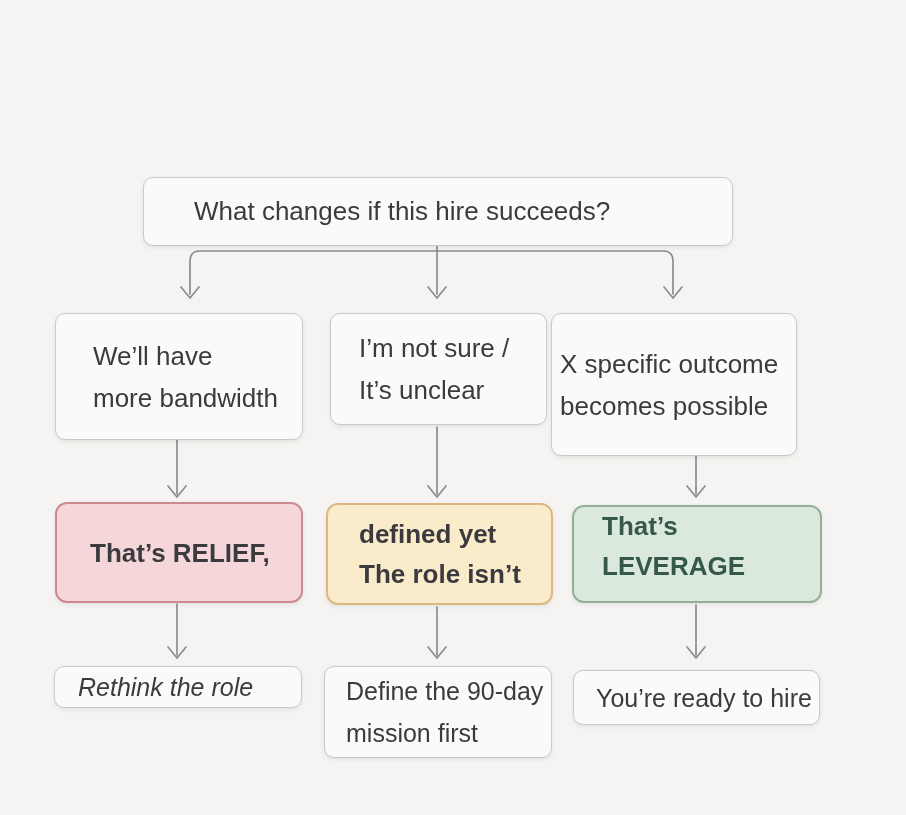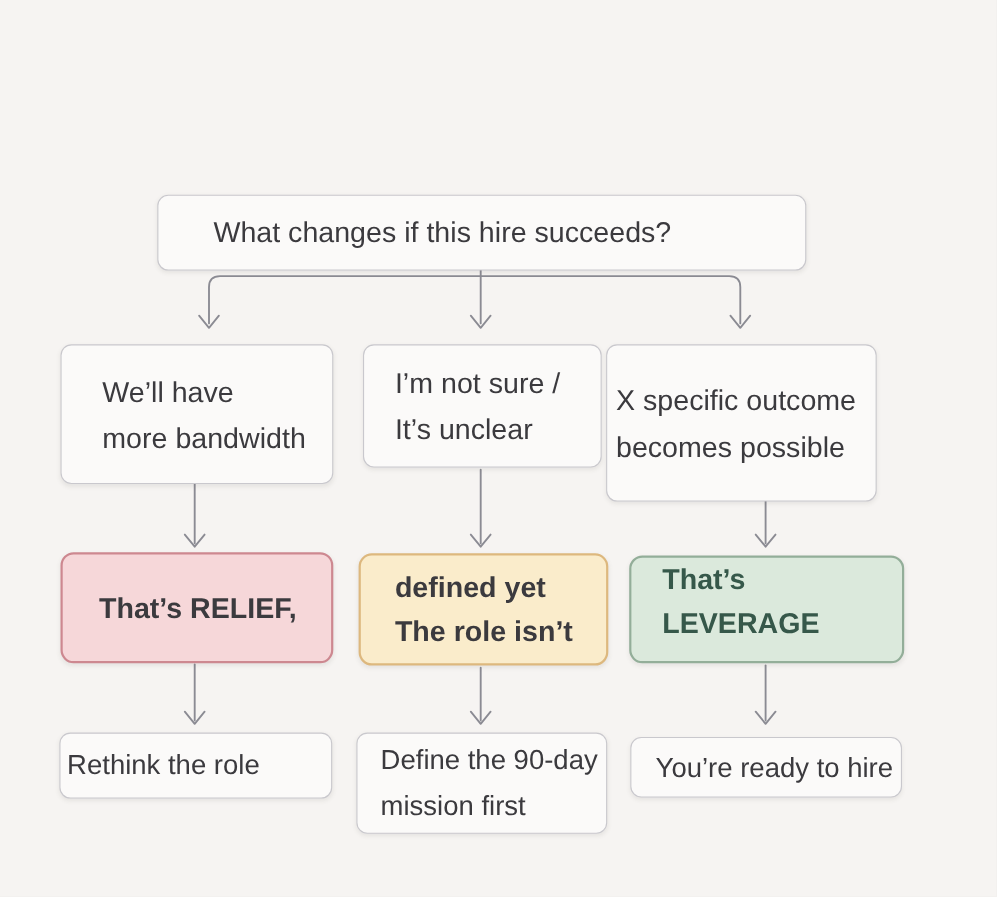--- a/index.html
+++ b/index.html
@@ -48,21 +48,21 @@
   .ans-1{left:330px;top:313px;width:217px;height:112px;padding-left:28px;}
   .ans-2{left:551px;top:313px;width:246px;height:143px;padding-left:8px;}
   .verdict{
     font-size:26px;font-weight:600;line-height:40px;
     border-width:2px;border-radius:12px;
   }
   .ver-0{left:55px;top:502px;width:248px;height:101px;padding-left:33px;}
   .ver-1{left:326px;top:503px;width:227px;height:102px;padding-left:31px;}
   .ver-2{left:572px;top:505px;width:250px;height:98px;padding-left:28px;padding-bottom:16px;}
   .action{font-size:25px;line-height:42px;}
-  .act-0{left:54px;top:666px;width:248px;height:60px;padding-left:6px;}
+  .act-0{left:54px;top:666px;width:248px;height:42px;padding-left:23px;font-style:italic;}
   .act-1{left:324px;top:666px;width:228px;height:92px;padding-left:21px;}
   .act-2{left:573px;top:670px;width:247px;height:55px;padding-left:22px;}
   .connectors{
     position:absolute;
     left:0;top:0;width:906px;height:815px;
     pointer-events:none;
   }
   .connectors path, .connectors polyline{
     fill:none;
     stroke:#8b8b93;

